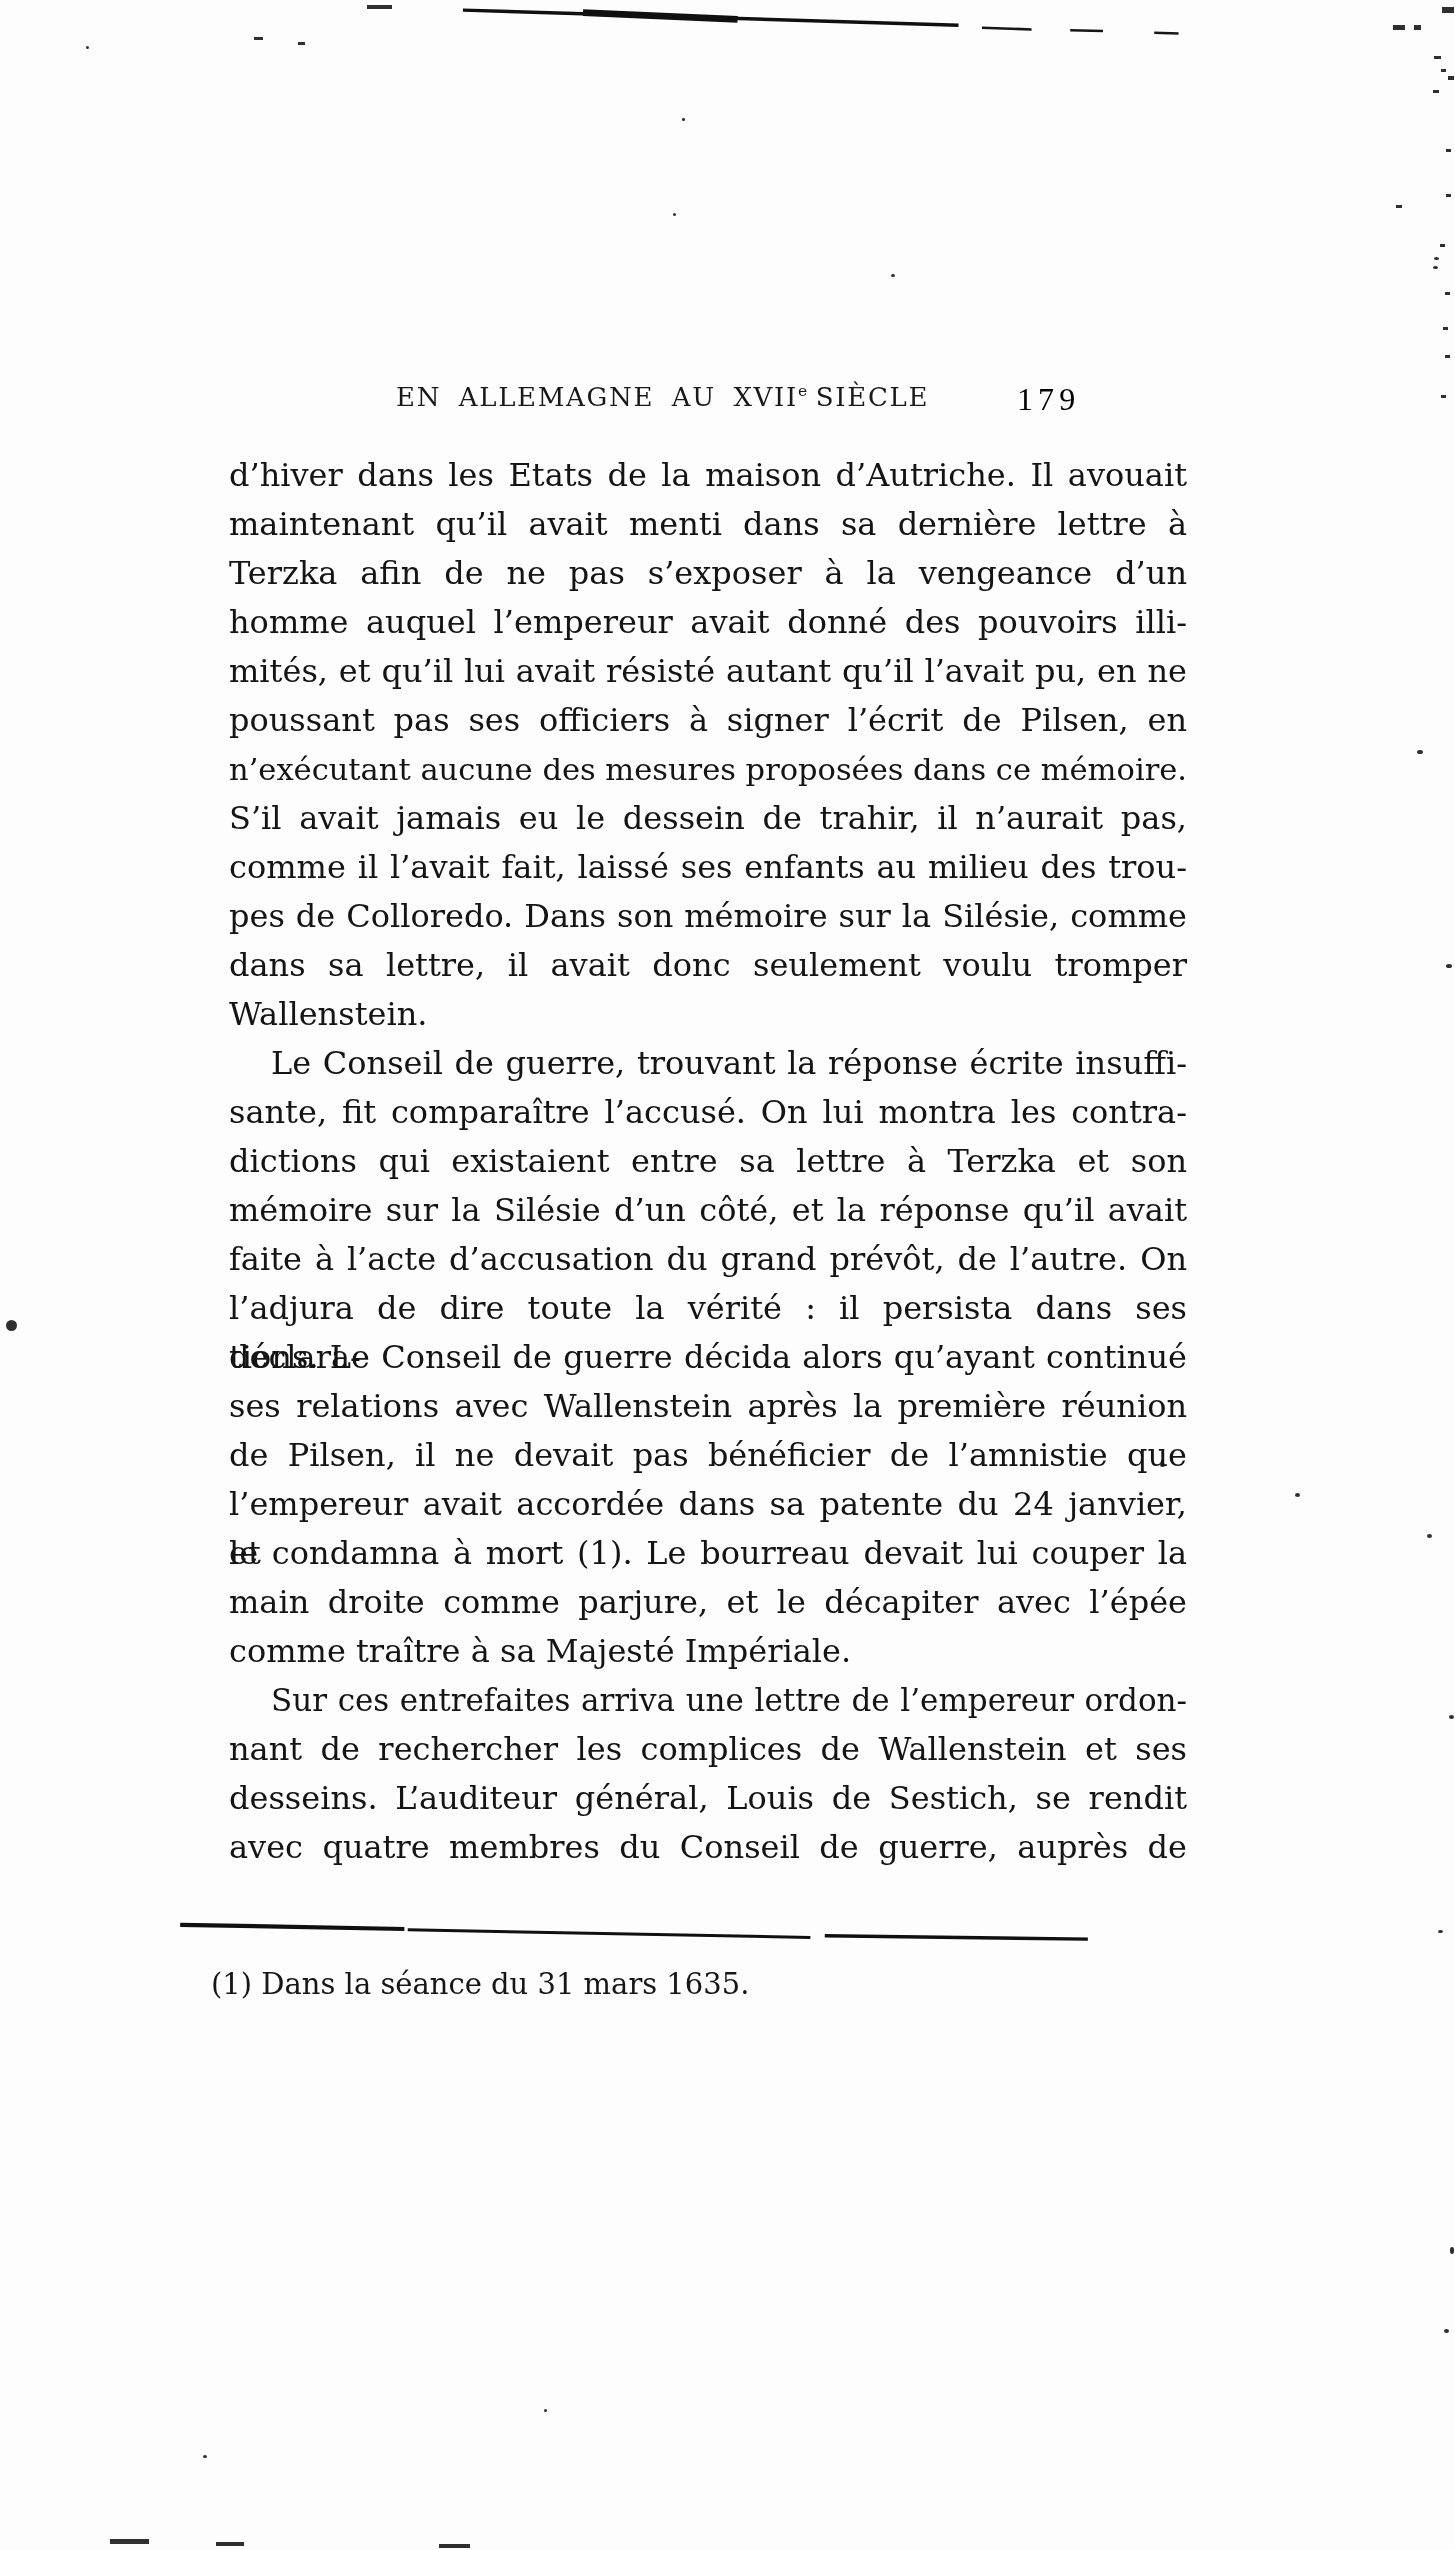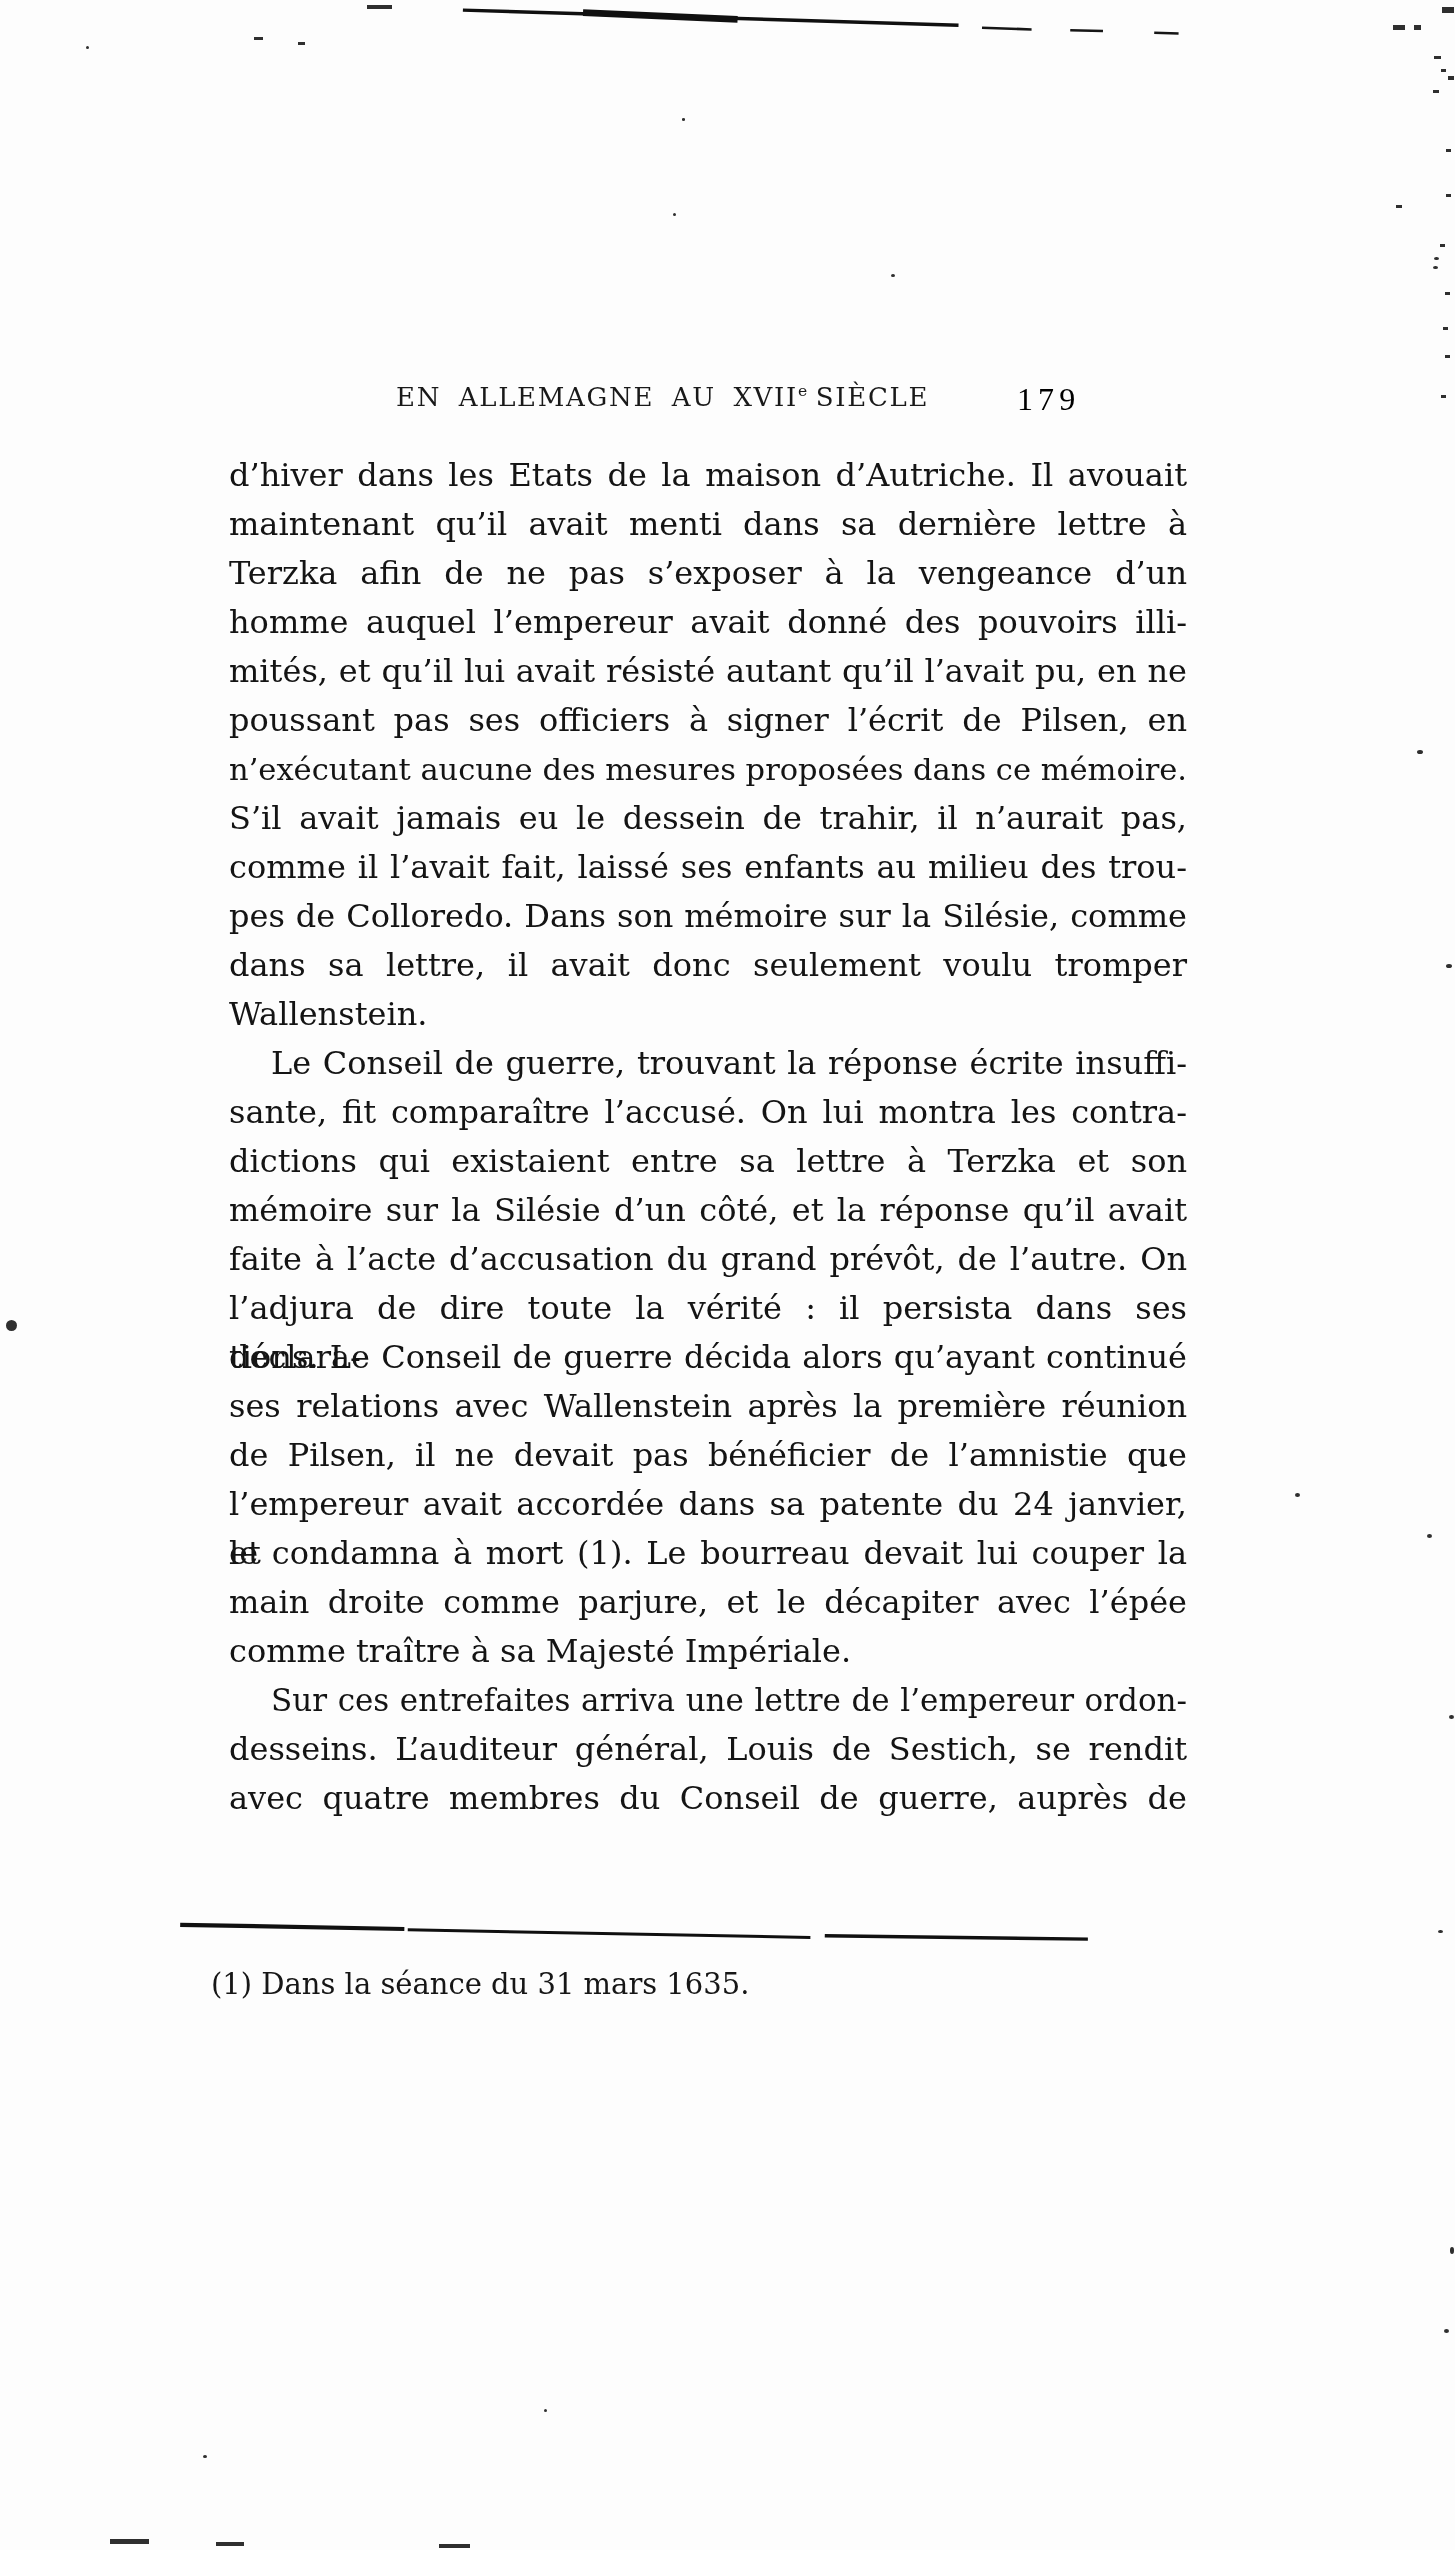--- a/index.html
+++ b/index.html
@@ -82,20 +82,21 @@
       <div class="line" style="">faite à l’acte d’accusation du grand prévôt, de l’autre. On</div>
       <div class="line" style="font-size: 32px;">l’adjura de dire toute la vérité : il persista dans ses déclara-</div>
       <div class="line" style="">tions. Le Conseil de guerre décida alors qu’ayant continué</div>
       <div class="line" style="">ses relations avec Wallenstein après la première réunion</div>
       <div class="line" style="">de Pilsen, il ne devait pas bénéficier de l’amnistie que</div>
       <div class="line" style="font-size: 32px;">l’empereur avait accordée dans sa patente du 24 janvier, et</div>
       <div class="line" style="">le condamna à mort (1). Le bourreau devait lui couper la</div>
       <div class="line" style="">main droite comme parjure, et le décapiter avec l’épée</div>
       <div class="line endline" style="">comme traître à sa Majesté Impériale.</div>
       <div class="line indent" style="font-size: 31px;">Sur ces entrefaites arriva une lettre de l’empereur ordon-</div>
+      <div class="line" style="">nant de rechercher les complices de Wallenstein et ses</div>
       <div class="line" style="">desseins. L’auditeur général, Louis de Sestich, se rendit</div>
       <div class="line" style="">avec quatre membres du Conseil de guerre, auprès de</div>
     </div>
 
   <svg class="rule-svg" style="top:1911px;" width="1455" height="36" viewBox="0 0 1720 42">
     <line x1="213" y1="16" x2="478" y2="21" stroke="#101010" stroke-width="5"></line>
     <line x1="482" y1="22" x2="958" y2="31" stroke="#101010" stroke-width="3.5"></line>
     <line x1="975" y1="29" x2="1286" y2="33" stroke="#101010" stroke-width="4"></line>
   </svg>
 

